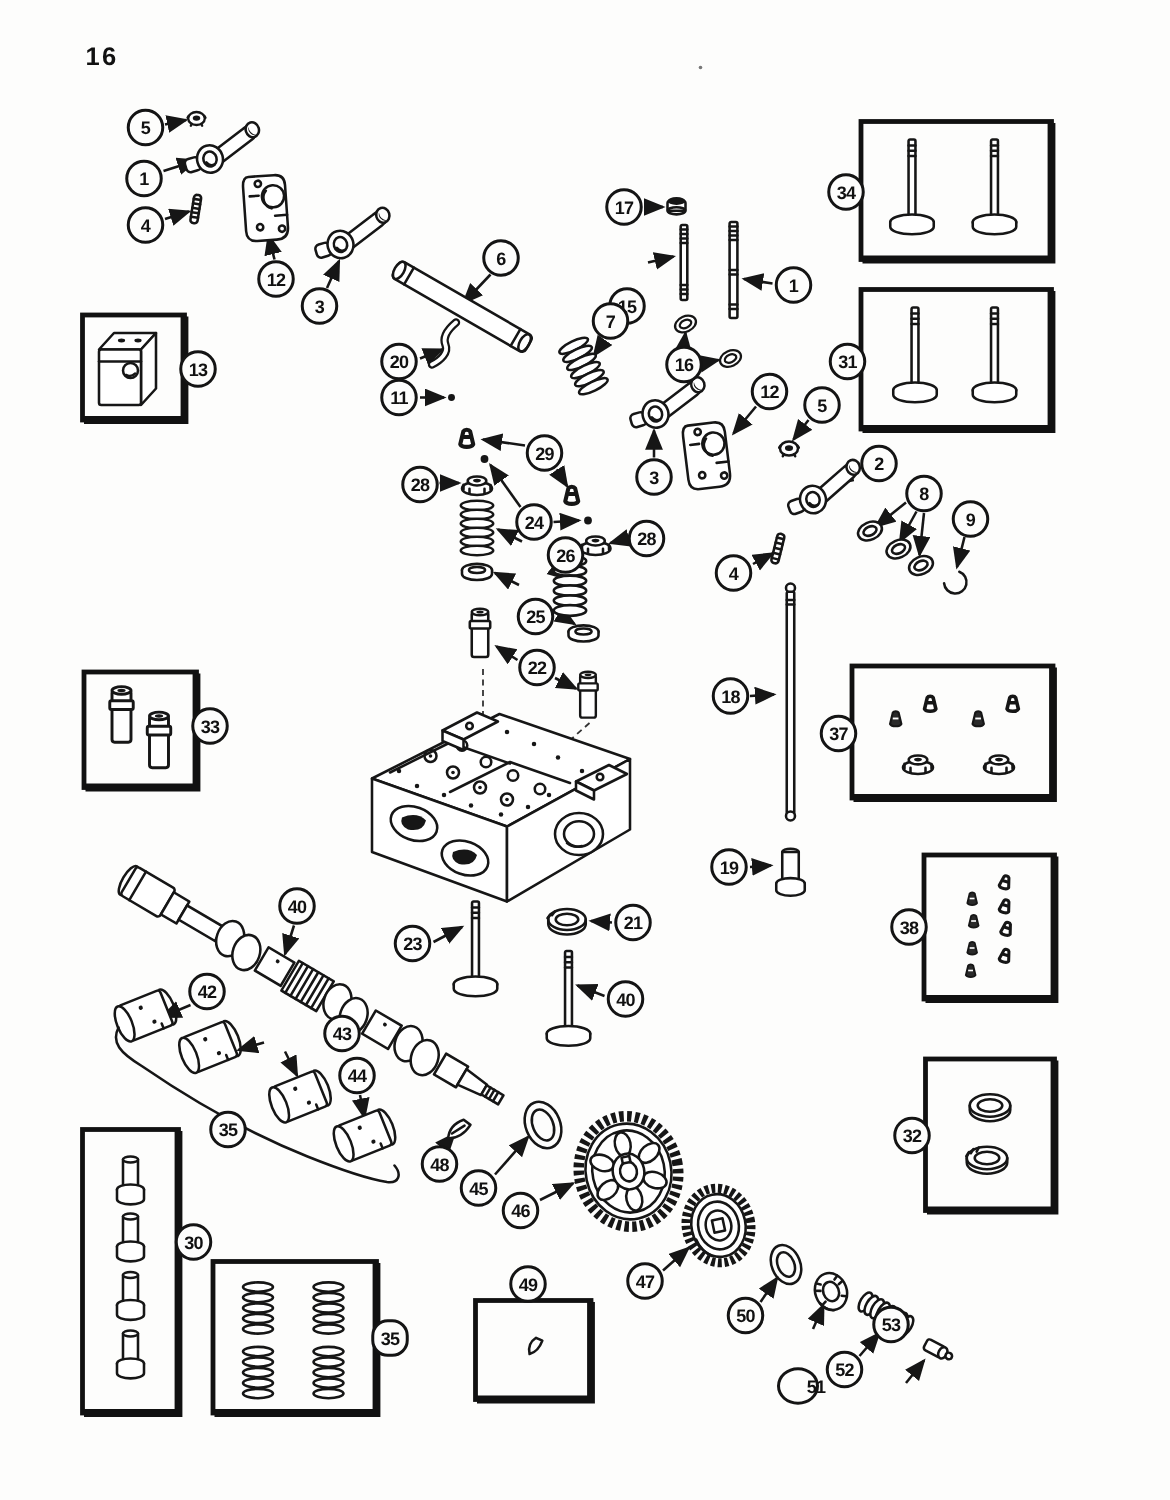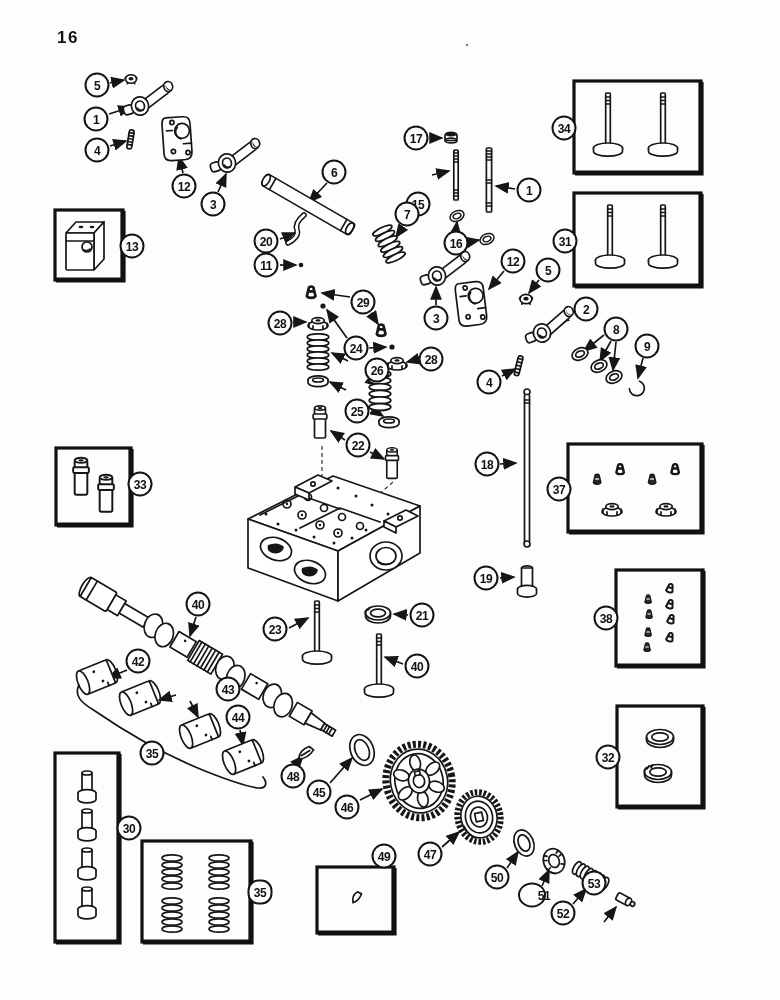--- a/index.html
+++ b/index.html
@@ -624,20 +624,20 @@
     <div class="callout" style="left: 422px; top: 615px;">21</div>
     <div class="callout" style="left: 417px; top: 666px;">40</div>
     <div class="callout" style="left: 138px; top: 661px;">42</div>
     <div class="callout" style="left: 200px; top: 689px; margin-left: 28px;">43</div>
     <div class="callout" style="left: 238px; top: 717px;">44</div>
     <div class="callout" style="left: 152px; top: 753px;">35</div>
     <div class="callout" style="left: 293px; top: 776px;">48</div>
     <div class="callout" style="left: 319px; top: 792px;">45</div>
     <div class="callout" style="left: 347px; top: 807px;">46</div>
     <div class="callout" style="left: 430px; top: 854px;">47</div>
-    <div class="callout" style="left: 352px; top: 856px; margin-left: 32px;">49</div>
+    <div class="callout" style="left: 352px; top: 856px;">49</div>
     <div class="callout" style="left: 497px; top: 877px;">50</div>
-    <div class="callout" style="left: 532px; top: 895px; padding-left: 24px;">51</div>
+    <div class="callout" style="left: 532px; top: 924px; padding-left: 24px;">51</div>
     <div class="callout" style="left: 563px; top: 913px;">52</div>
     <div class="callout" style="left: 594px; top: 883px;">53</div>
     <div class="callout" style="left: 129px; top: 828px;">30</div>
     <div class="callout" style="left: 260px; top: 892px; border-radius: 11px;">35</div>
   </div>
 
 </body></html>

